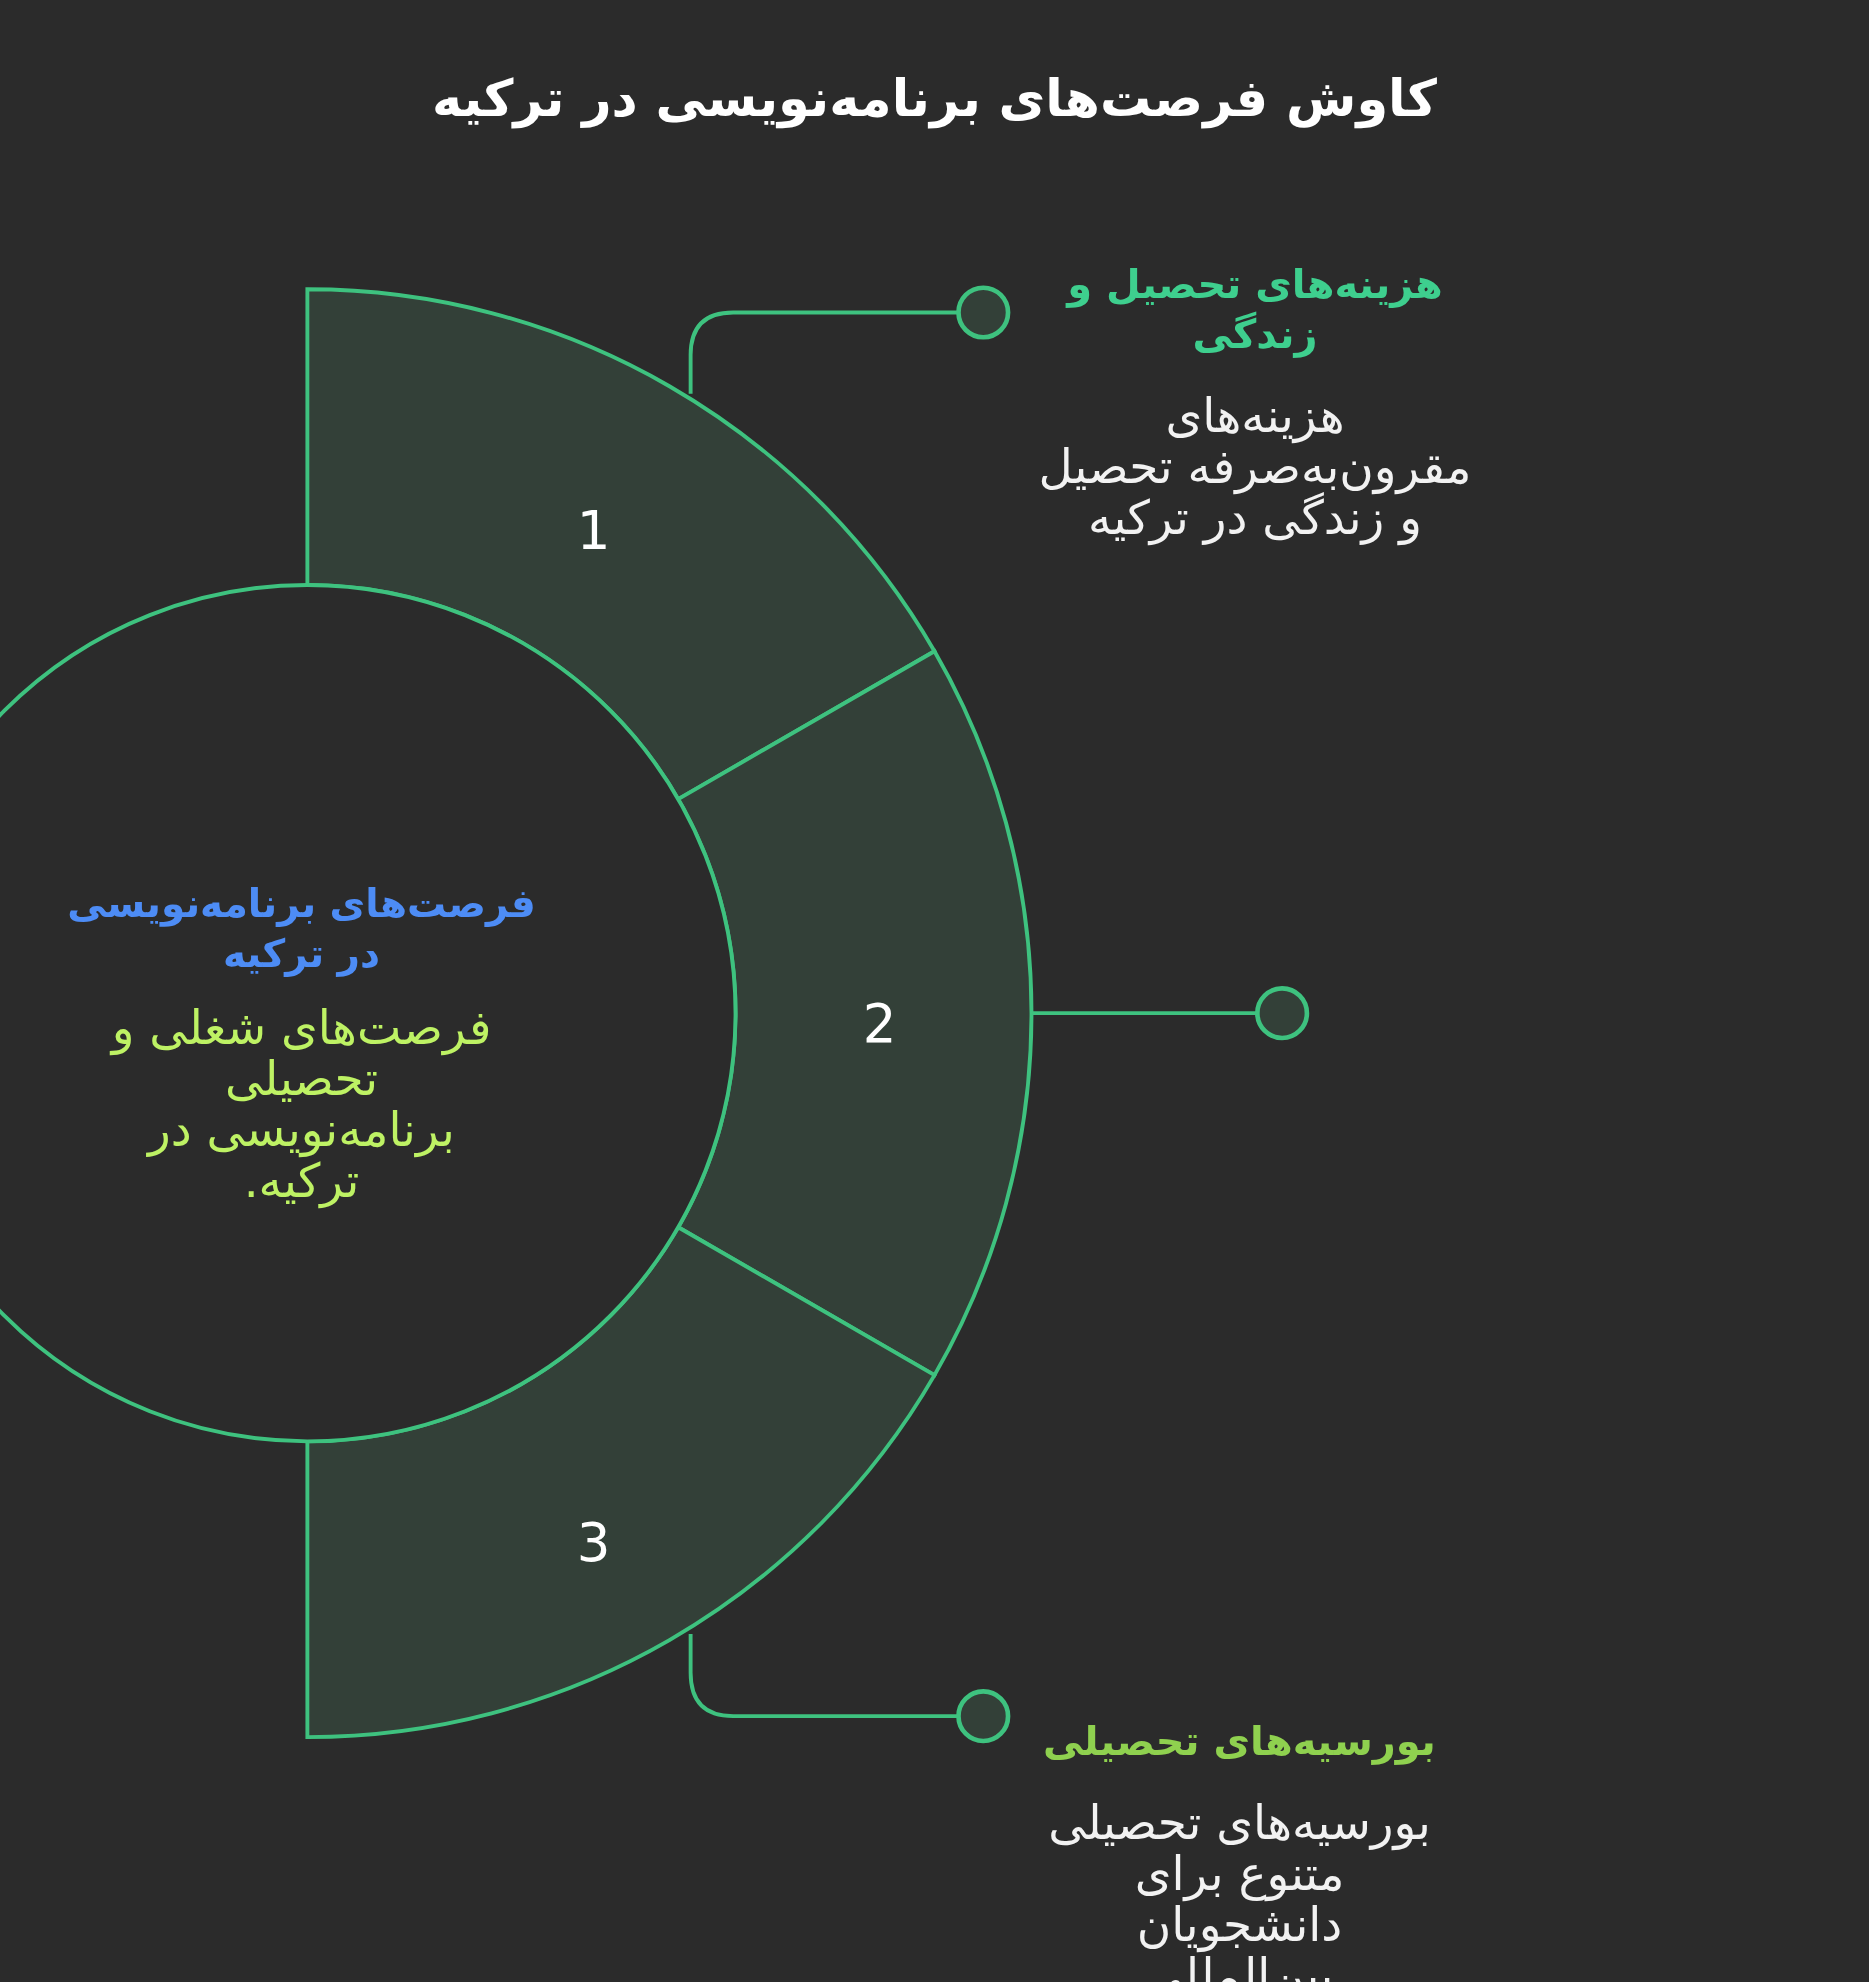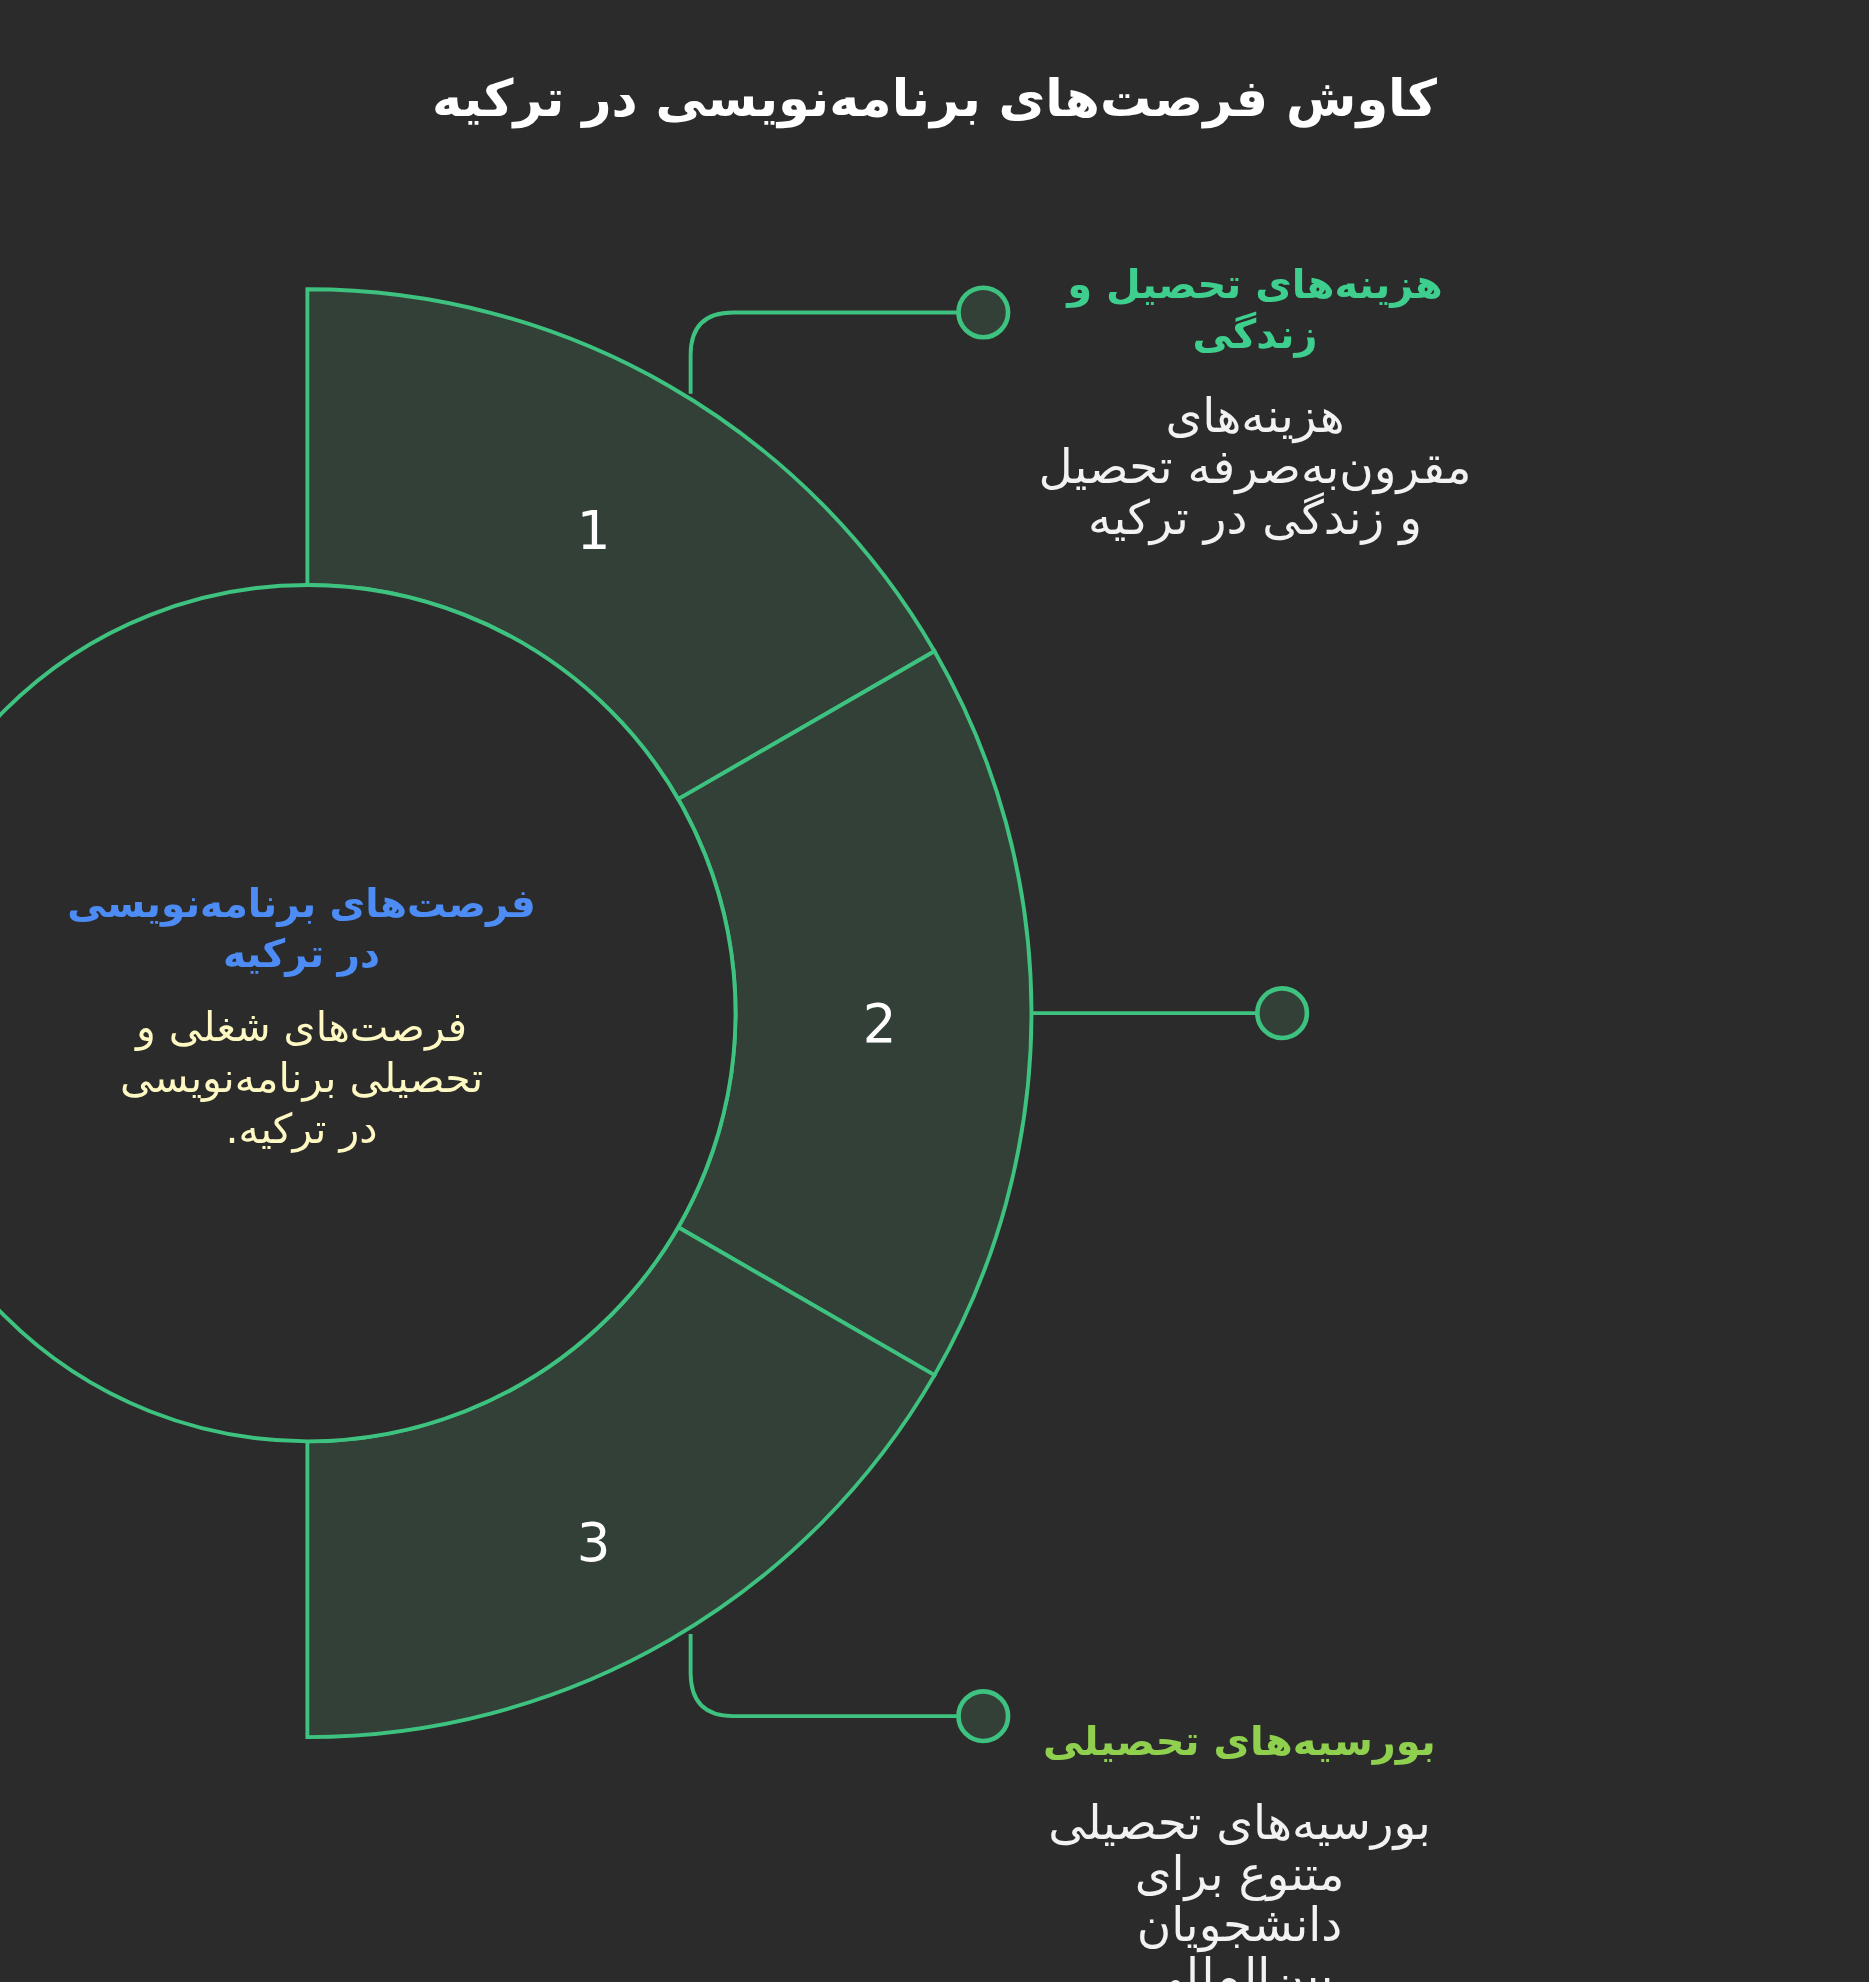--- a/index.html
+++ b/index.html
@@ -50,22 +50,22 @@
       text-align: center;
       direction: rtl;
     }
     .center-title {
       color: #4d8cf5;
       font-weight: bold;
       font-size: 39px;
       line-height: 50px;
     }
     .center-desc {
-      color: #fef9c3;
-      font-size: 41px;
+      color: #bef264;
+      font-size: 47px;
       line-height: 51px;
       margin-top: 23px;
       padding: 0 62px;
       text-align: center;
     }
     .item {
       position: absolute;
       direction: rtl;
       text-align: center;
     }

